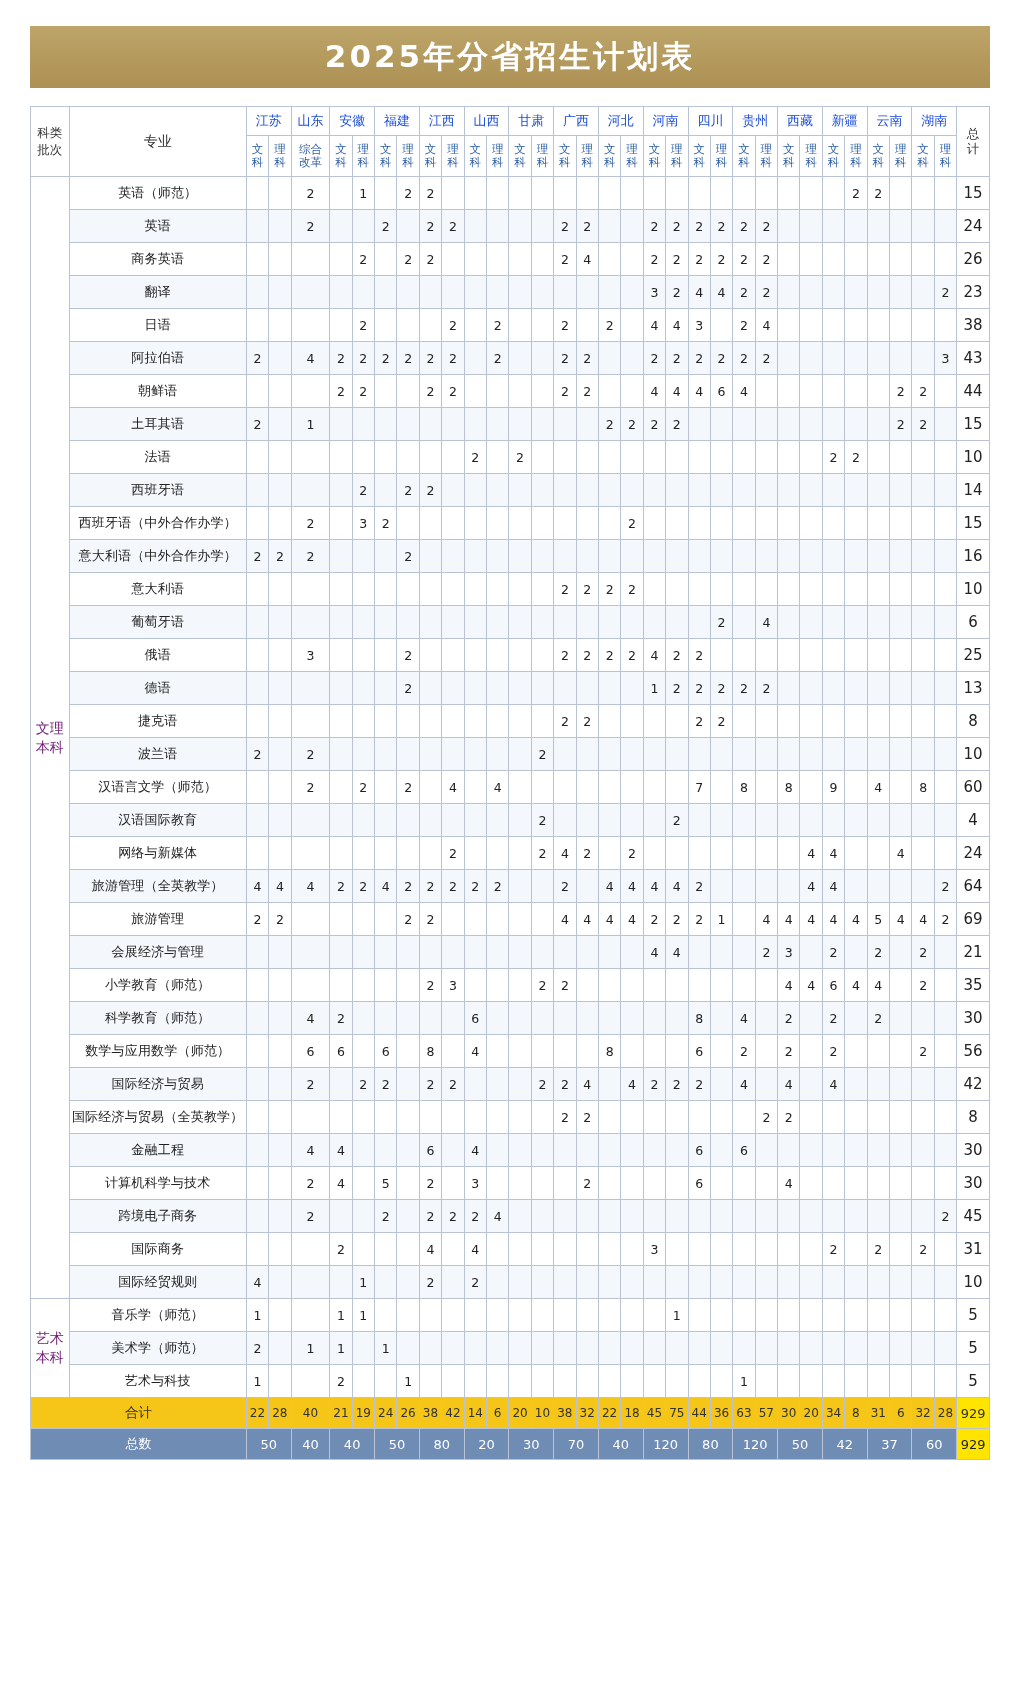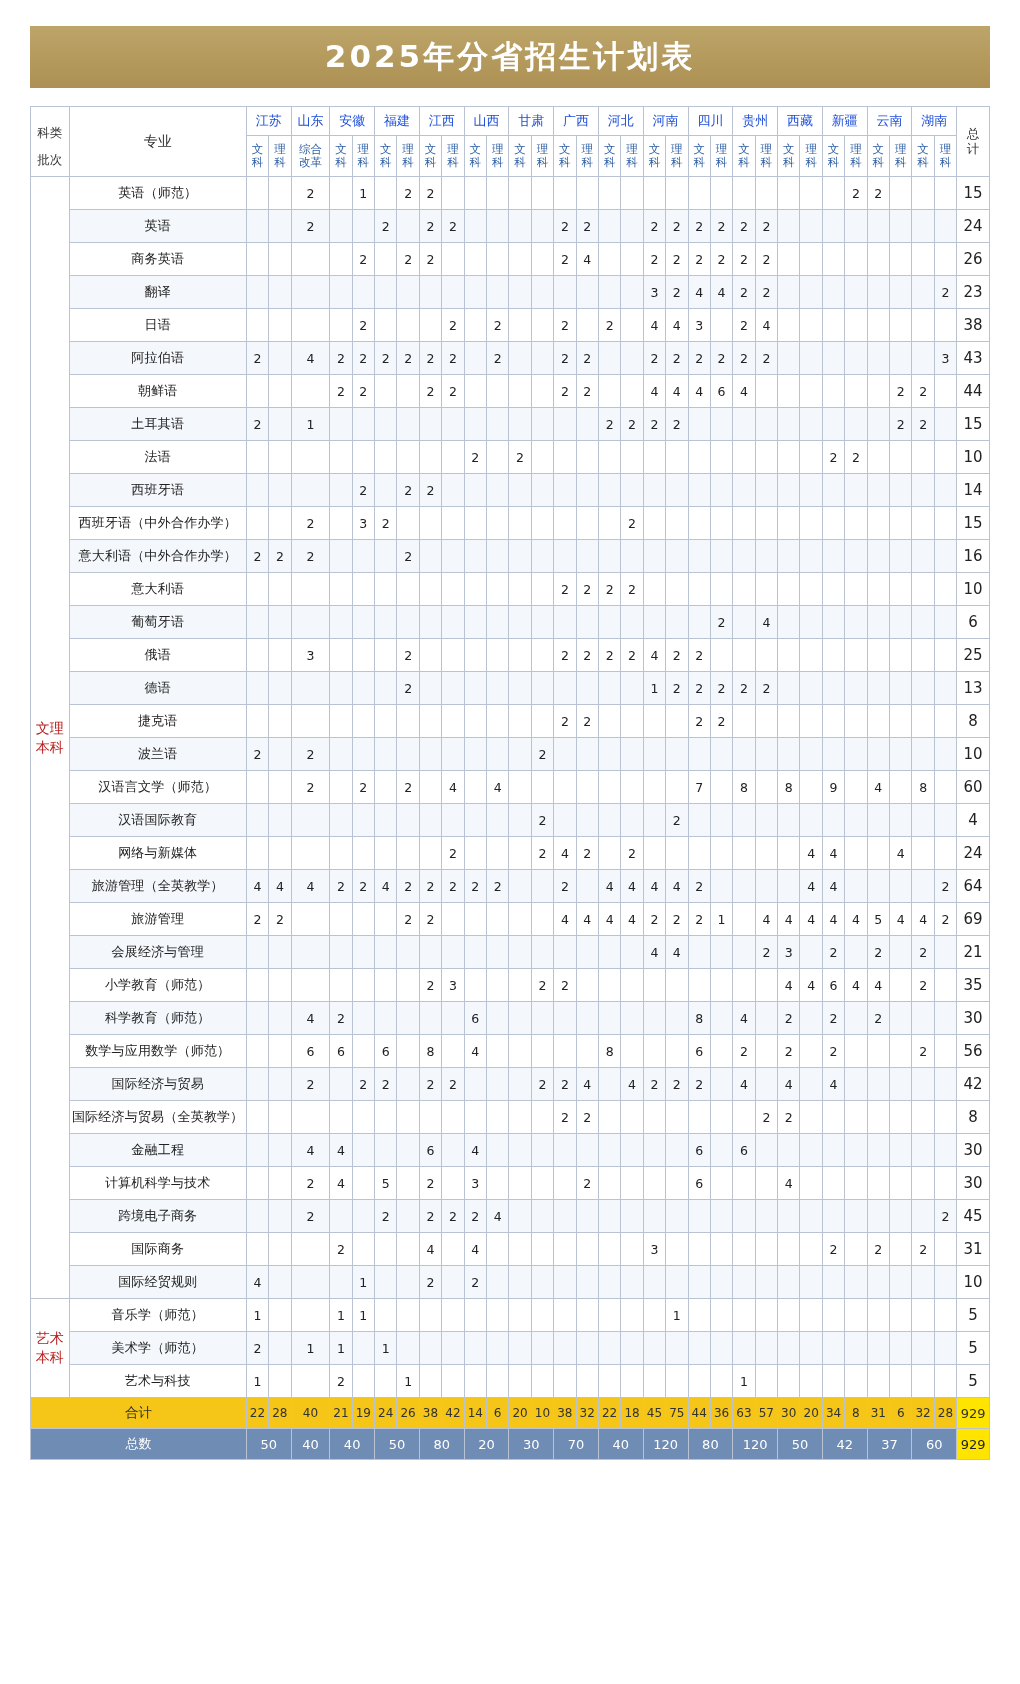--- a/index.html
+++ b/index.html
@@ -95,21 +95,21 @@
     color: #222;
     letter-spacing: 0.2px;
   }
   td.num {
     font-size: 12.5px;
     color: #222;
   }
   td.batch {
     background: #eef2f8;
     font-size: 14px;
-    color: #b91c1c;
+    color: #701a75;
     line-height: 1.35;
     margin-top: 8px;
   }
   td.total {
     background: #ffe400;
     font-size: 15px;
     color: #222;
   }
   
   tr.sum-row td {
@@ -136,21 +136,21 @@
     color: #222;
     font-size: 13px;
   }
   
   .note {
     margin-top: 16px;
     font-size: 15px;
     color: #1a1a1a;
     letter-spacing: 0.5px;
   }
-  .vtext { display: inline-block; margin-top: 10px; }
+  .vtext { display: inline-block; }
 </style>
 </head>
 <body>
 
 <div class="page">
 
   <div class="title-banner">
     <span class="title-text">2025年分省招生计划表</span>
   </div>
 

